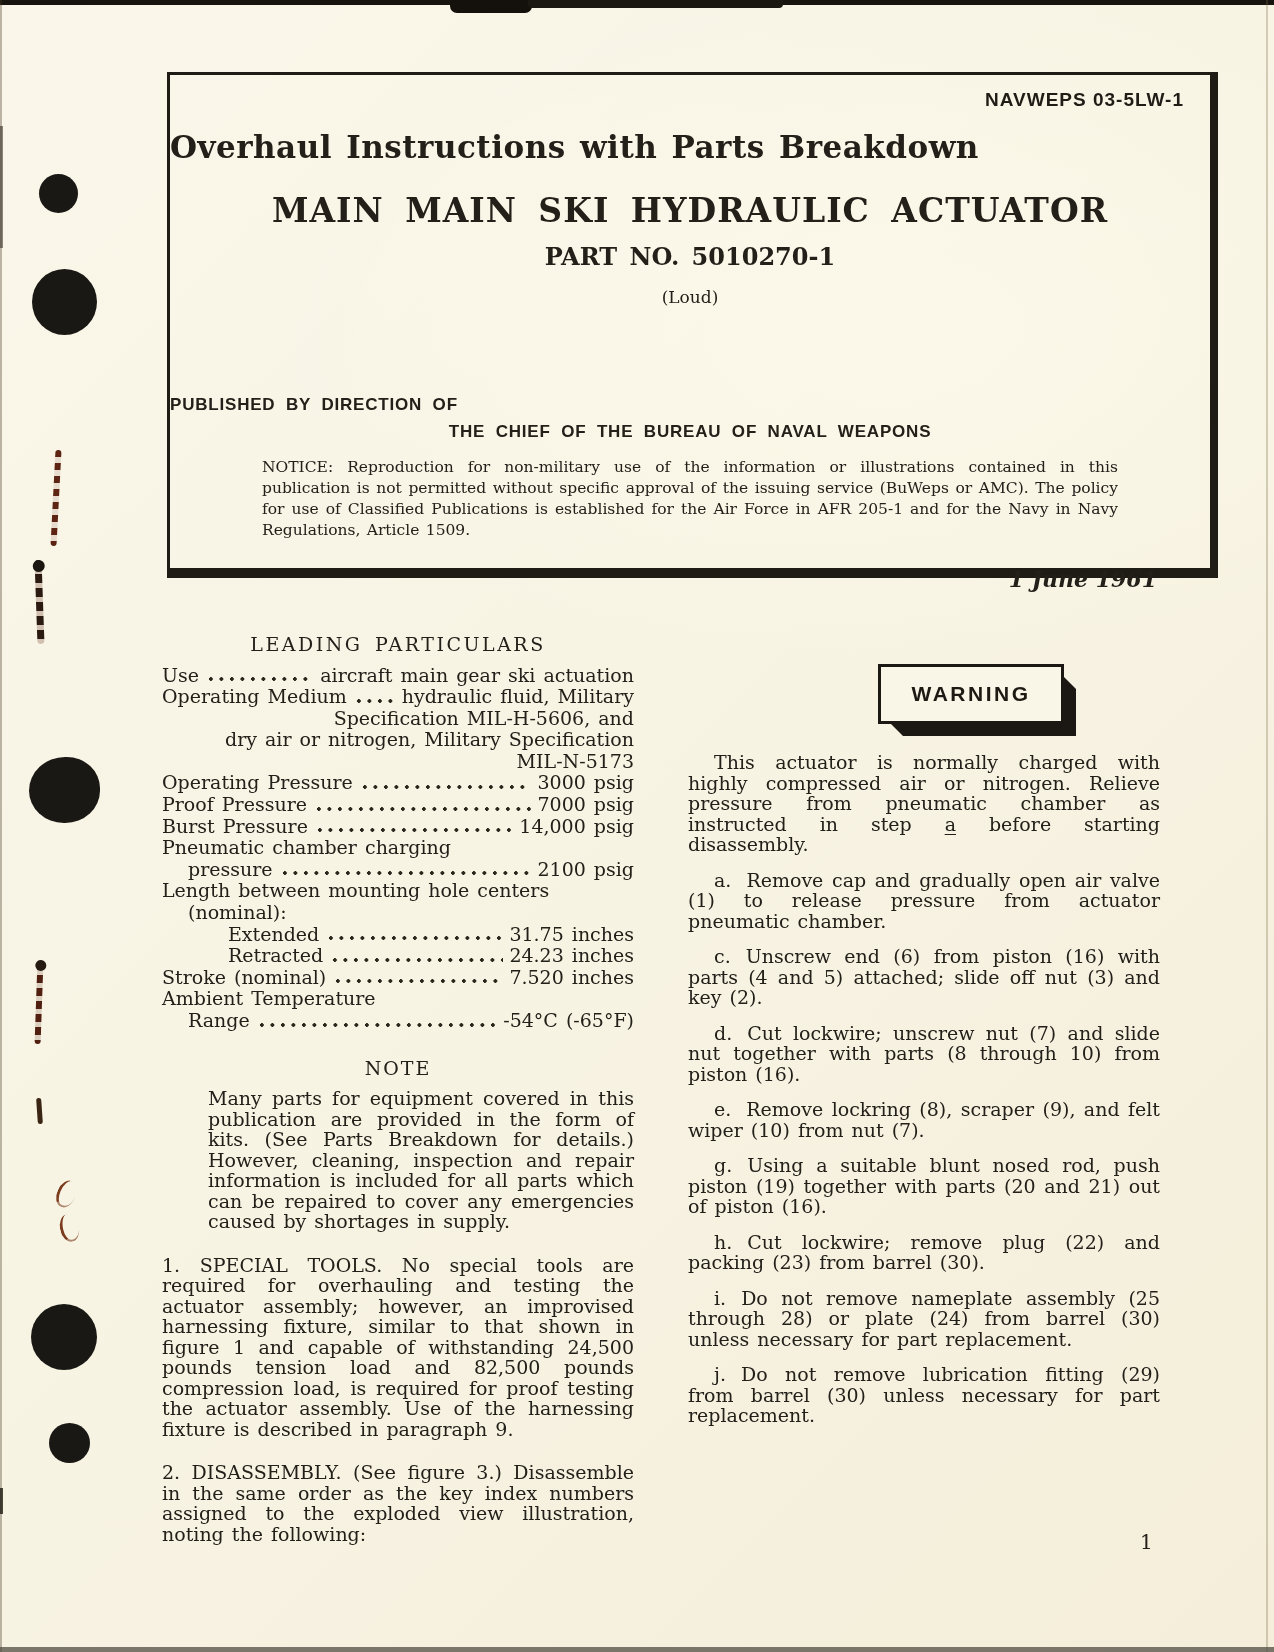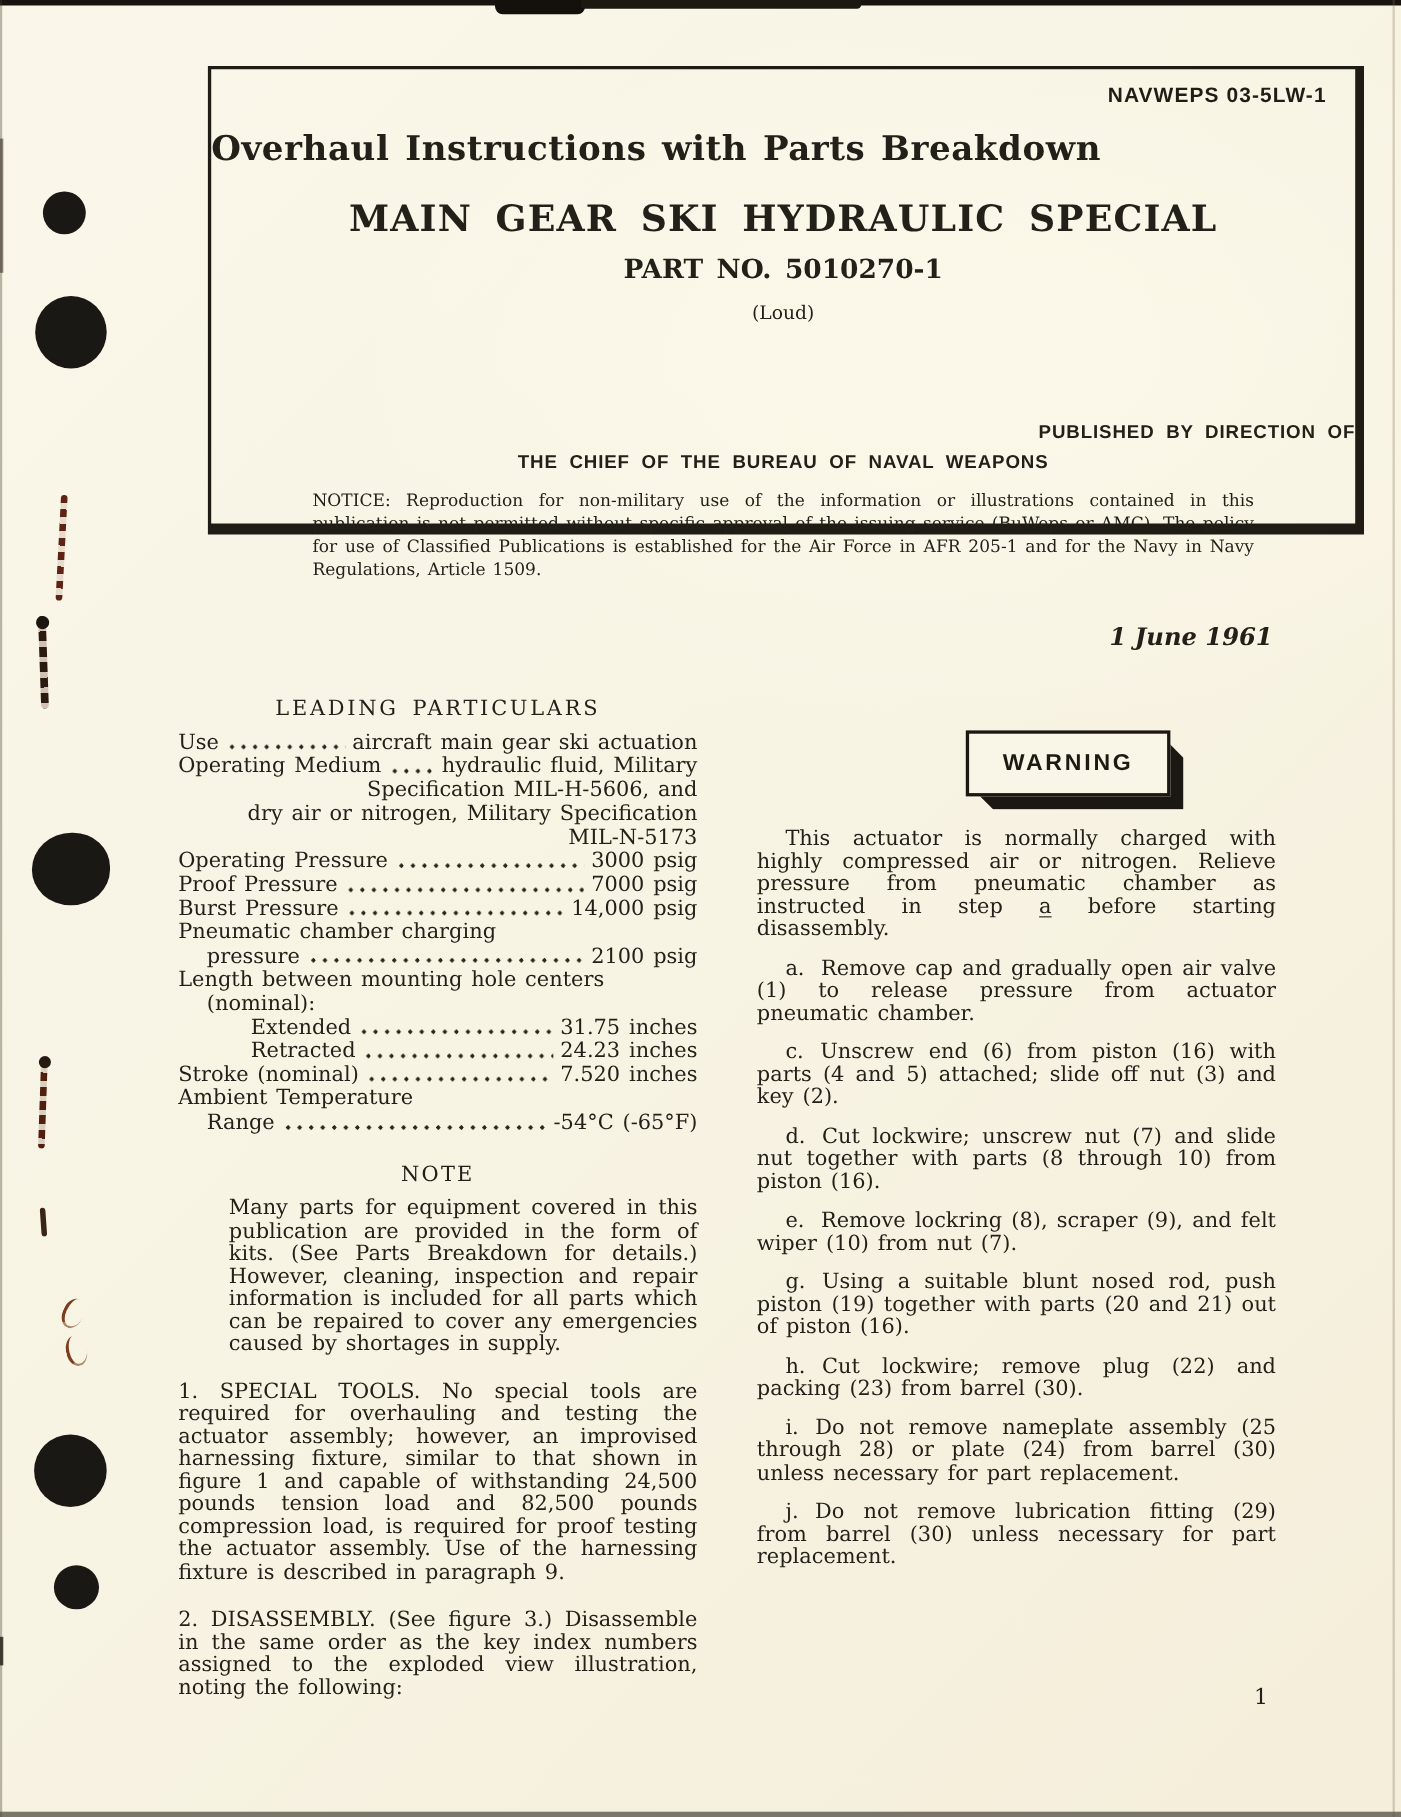--- a/index.html
+++ b/index.html
@@ -38,30 +38,30 @@
   .inkC{left:36px; top:962px; width:6px; height:82px; transform:rotate(2deg);
         background:repeating-linear-gradient(to bottom,#501f10 0 8px, rgba(80,31,16,.18) 8px 13px);}
   .inkC::before{content:""; position:absolute; left:-2px; top:-2px; width:11px; height:11px; background:#241a12; border-radius:50%;}
   .inkD{left:37px; top:1098px; width:5px; height:26px; background:#3a2414; transform:rotate(-4deg);}
   .squig{position:absolute; width:16px; height:26px; border:0; border-left:3px solid #7c3c1e; border-bottom:2px solid rgba(124,60,30,.6); border-radius:50%;}
   .sq1{left:57px; top:1180px; transform:rotate(24deg);}
   .sq2{left:60px; top:1214px; transform:rotate(-12deg);}
 
   
   .hbox{
-    position:absolute; left:167px; top:60px; width:1051px; height:426px; box-sizing:border-box;
-    border:3px solid #1f1c16; border-right-width:8px; border-bottom-width:10px;margin-left:22px;
+    position:absolute; left:167px; top:72px; width:1051px; height:506px; box-sizing:border-box;
+    border:3px solid #1f1c16; border-right-width:8px; border-bottom-width:10px;
   }
   .navweps{margin:14px 26px 0 0; text-align:right; font-family:"Liberation Sans", sans-serif;
     font-weight:700; font-size:19px; letter-spacing:1px; color:#201d17;}
   .h-title{margin-top:18px; font-size:31px; font-weight:700; letter-spacing:.5px; word-spacing:3px;}
   .h-main{margin-top:26px; text-align:center; font-size:33px; font-weight:700; letter-spacing:1px; word-spacing:9px;}
   .h-part{margin-top:12px; text-align:center; font-size:24px; font-weight:700; word-spacing:4px;}
   .h-loud{margin-top:16px; text-align:center; font-size:17px;}
-  .h-pub1{margin-top:88px; text-align:right; font-family:"Liberation Sans", sans-serif; font-weight:700;
+  .h-pub1{margin-top:88px; text-align:left; font-family:"Liberation Sans", sans-serif; font-weight:700;
     font-size:17px; letter-spacing:.8px; word-spacing:5px; color:#242019;}
   .h-pub2{margin-top:7px; text-align:center; font-family:"Liberation Sans", sans-serif; font-weight:700;
     font-size:17px; letter-spacing:.8px; word-spacing:5px; color:#242019;}
   .h-notice{margin:15px auto 0 auto; width:856px; font-size:15.5px; line-height:21px; text-align:justify; word-spacing:1.5px;}
 
   .date-line{position:absolute; top:566px; right:117px; font-size:22px; font-style:italic; font-weight:700;}
 
   
   .col{position:absolute; top:618px; width:472px; font-size:19px; line-height:20.5px;}
   .col-left{left:162px;}
@@ -121,21 +121,21 @@
   <div class="ink inkA"></div>
   <div class="ink inkB"></div>
   <div class="ink inkC"></div>
   <div class="ink inkD"></div>
   <div class="squig sq1"></div>
   <div class="squig sq2"></div>
 
   <div class="hbox">
     <div class="navweps">NAVWEPS 03-5LW-1</div>
     <div class="h-title">Overhaul Instructions with Parts Breakdown</div>
-    <div class="h-main">MAIN GEAR SKI HYDRAULIC SPECIAL</div>
+    <div class="h-main">MAIN MAIN SKI HYDRAULIC ACTUATOR</div>
     <div class="h-part">PART NO. 5010270-1</div>
     <div class="h-loud">(Loud)</div>
     <div class="h-pub1">PUBLISHED BY DIRECTION OF</div>
     <div class="h-pub2">THE CHIEF OF THE BUREAU OF NAVAL WEAPONS</div>
     <div class="h-notice">NOTICE: Reproduction for non-military use of the information or illustrations contained in this publication is not permitted without specific approval of the issuing service (BuWeps or AMC). The policy for use of Classified Publications is established for the Air Force in AFR 205-1 and for the Navy in Navy Regulations, Article 1509.</div>
   </div>
 
   <div class="date-line">1 June 1961</div>
 
   <div class="col col-left">

